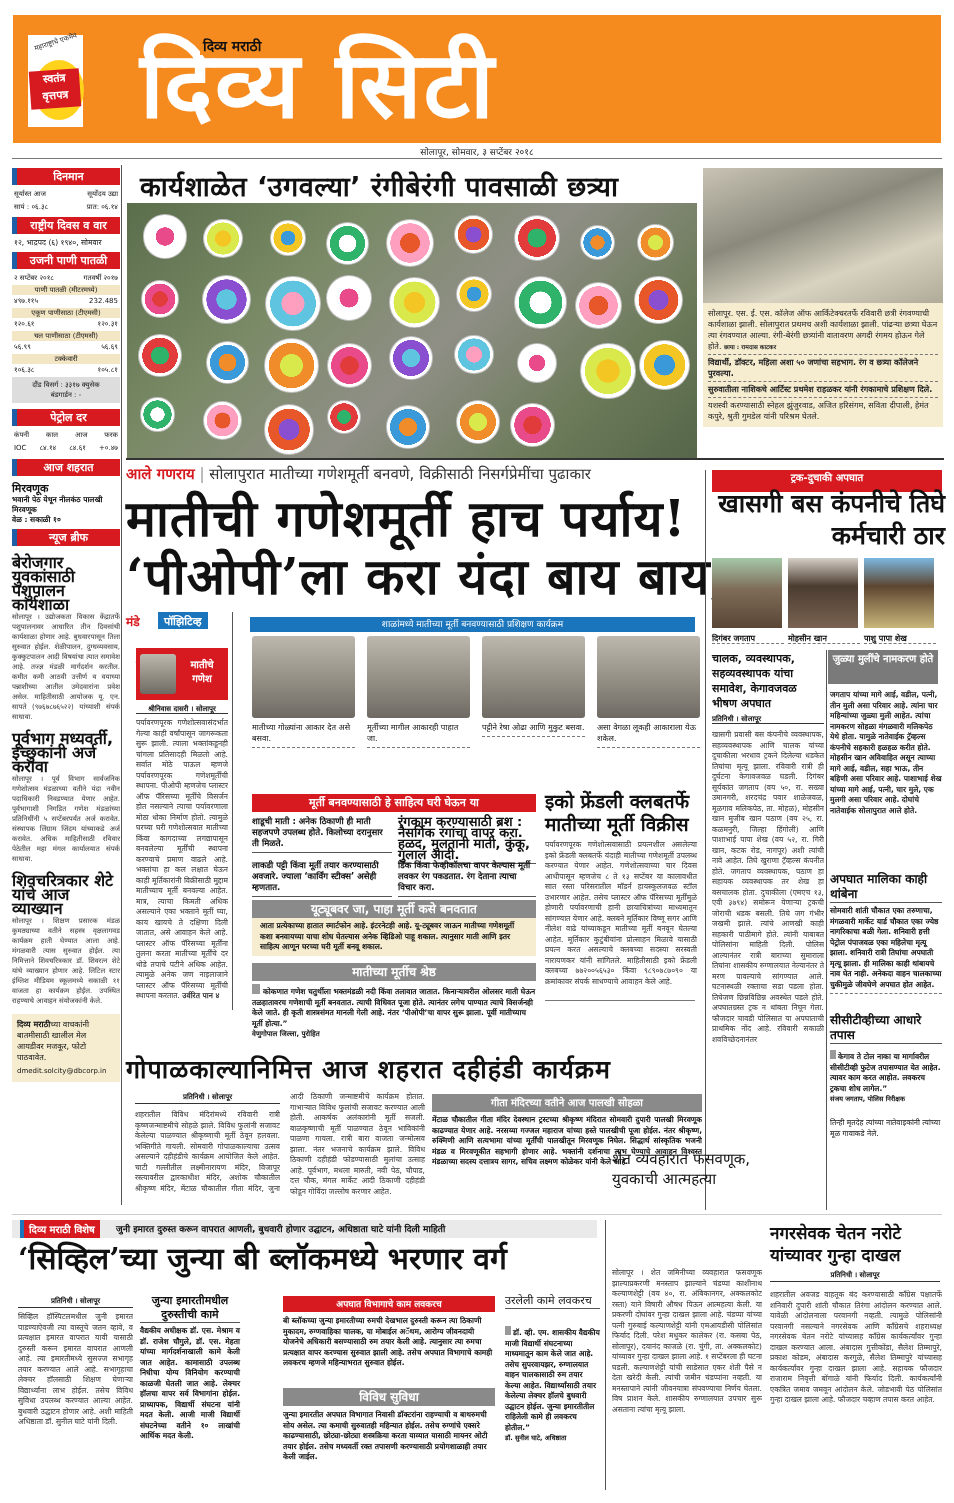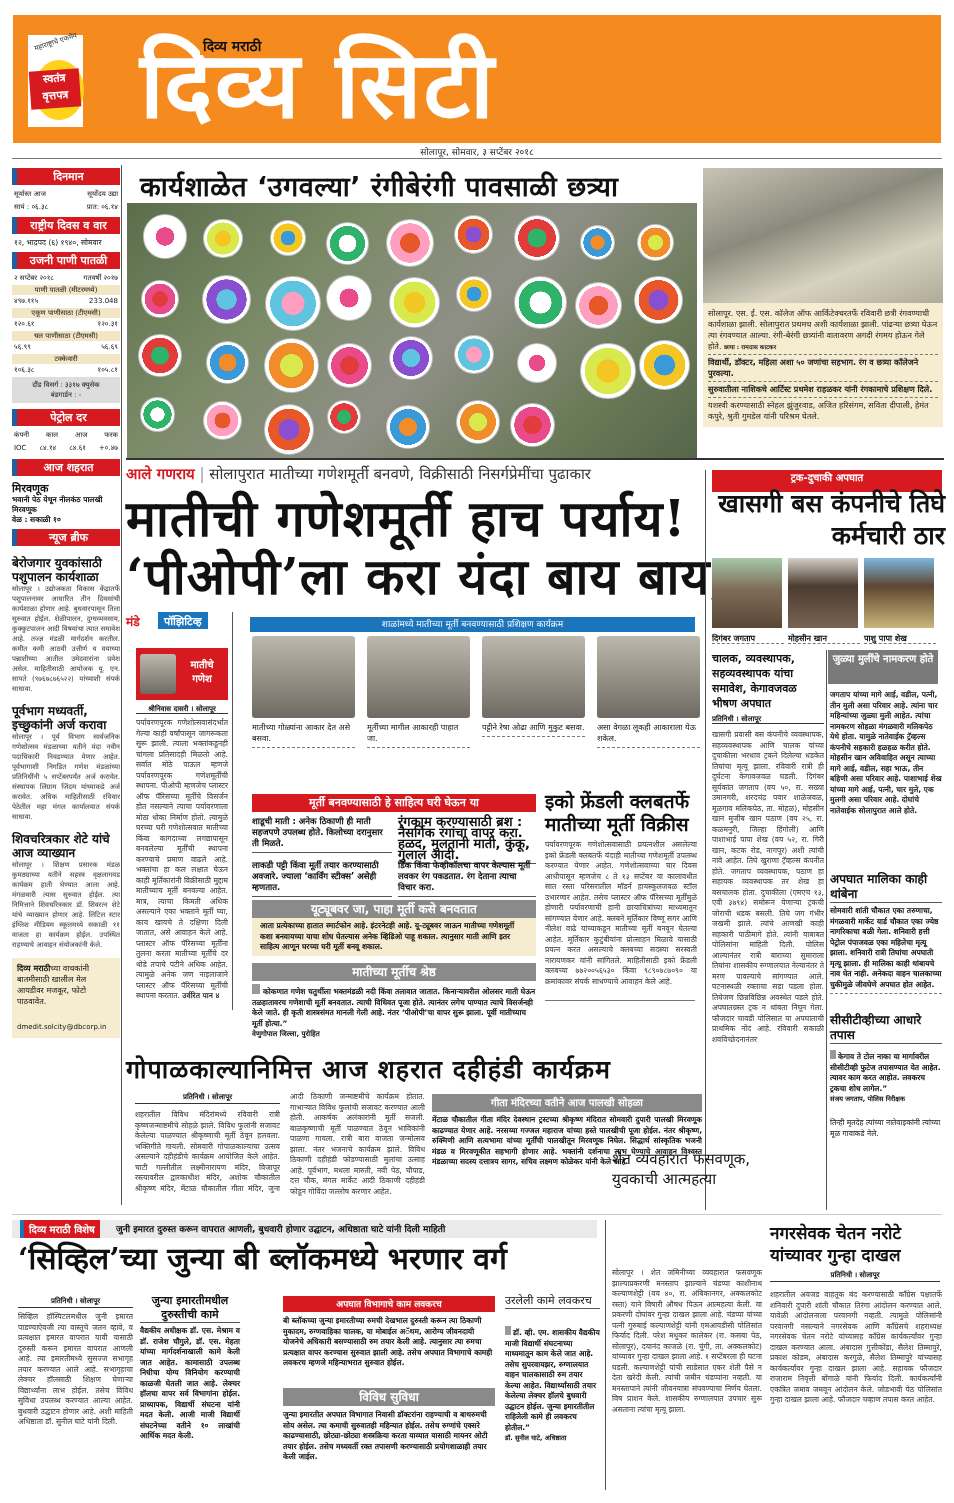--- a/index.html
+++ b/index.html
@@ -13,21 +13,21 @@
 .mast-small{left:205px;top:40px;font-size:14px;font-weight:bold;color:#111}
 .mast-title{left:140px;top:30px;font-size:92px;font-weight:bold;color:#fff;line-height:110px;letter-spacing:2px;font-family:"DejaVu Serif",serif}
 .dateline{left:0;top:145px;width:954px;text-align:center;font-size:9px;color:#222}
 .rule{background:#777;height:1px}
 .leftcol{left:12px;top:165px;width:108px}
 .boxhead{background:#d71920;color:#fff;font-weight:bold;font-size:11px;text-align:center;height:17px;line-height:17px;border-left:5px solid #1f5fa6;margin:3px 0}
 .small{font-size:7.5px;line-height:10px}
 .lc-row{display:flex;justify-content:space-between;font-size:7px;line-height:11px;padding:1px 2px}
 .lc-sub{background:#f3e6c4;text-align:center;font-size:7px;line-height:10px}
 .lc-gray{background:#ddd;font-size:7px;text-align:center;padding:3px;line-height:10px}
-.tip-title{font-size:12px;font-weight:bold;line-height:14px;margin-top:10px}
+.tip-title{font-size:16px;font-weight:bold;line-height:14px;margin-top:10px}
 .tip-body{font-size:7px;line-height:10px;text-align:justify;color:#333}
 .vline{background:#555;width:1px}
 .photo-main{left:127px;top:203px;width:570px;height:255px;background:linear-gradient(135deg,#5b6e4c,#7a8a66 30%,#8f8f86 55%,#6b7a58 80%,#55664a)}
 .umb{position:absolute;border-radius:50%;border:1px solid rgba(0,0,0,.25)}
 .photo-side{left:703px;top:168px;width:240px;height:135px;background:linear-gradient(160deg,#c9c3b4,#8a8a7c 40%,#d8d2c0 70%,#b0aa98)}
 .caption-box{left:703px;top:303px;width:240px;background:#f6edd0;padding:3px 5px;font-size:8px;line-height:11px;color:#222}
 .caption-box p{border-bottom:1px dashed #777;padding:2px 0}
 .headline1{left:140px;top:170px;font-size:27px;font-weight:bold;line-height:34px;letter-spacing:.5px}
 .kicker{left:126px;top:463px;font-size:15px;line-height:22px}
 .kicker .red{color:#d71920;font-weight:bold}
@@ -73,21 +73,21 @@
   <div class="boxhead">उजनी पाणी पातळी</div>
   <div class="lc-row">
       <span style="width:45px">२ सप्टेंबर २०१८</span>
       <span style="width:45px;text-align:right">गतवर्षी २०१७</span>
     </div>
   <div id="ujani-rows">
     <div>
         <div class="lc-sub">पाणी पातळी (मीटरमध्ये)</div>
         <div class="lc-row">
           <span>४९७.११५</span>
-          <span>233.048</span>
+          <span>232.485</span>
         </div>
       </div>
     <div>
         <div class="lc-sub">एकूण पाणीसाठा (टीएमसी)</div>
         <div class="lc-row">
           <span>१२०.६१</span>
           <span>१२०.३१</span>
         </div>
       </div>
     <div>
@@ -132,21 +132,21 @@
   <div class="boxhead" style="margin-top:4px">न्यूज ब्रीफ</div>
   <div class="tip-title">बेरोजगार युवकांसाठी पशुपालन कार्यशाळा</div>
   <div class="tip-body">सोलापूर । उद्योजकता विकास केंद्रातर्फे पशुपालनावर आधारित तीन दिवसांची कार्यशाळा होणार आहे. बुधवारपासून तिला सुरुवात होईल. शेळीपालन, दुग्धव्यवसाय, कुक्कुटपालन आदी विषयांचा त्यात समावेश आहे. तज्ज्ञ मंडळी मार्गदर्शन करतील. कमीत कमी आठवी उत्तीर्ण व वयाच्या पन्नाशीच्या आतील उमेदवारांना प्रवेश असेल. माहितीसाठी आयोजक यू. एन. सापते (९७६७८७६५२२) यांच्याशी संपर्क साधावा.</div>
   <div class="tip-title">पूर्वभाग मध्यवर्ती, इच्छुकांनी अर्ज करावा</div>
   <div class="tip-body">सोलापूर । पूर्व विभाग सार्वजनिक गणेशोत्सव मंडळाच्या वतीने यंदा नवीन पदाधिकारी निवडण्यात येणार आहेत. पूर्वभागाशी निगडित गणेश मंडळांच्या प्रतिनिधींनी ५ सप्टेंबरपर्यंत अर्ज करावेत. संस्थापक लिंग्राम जिंदम यांच्याकडे अर्ज करावेत. अधिक माहितीसाठी रविवार पेठेतील महा मंगल कार्यालयात संपर्क साधावा.</div>
   <div class="tip-title">शिवचरित्रकार शेटे यांचे आज व्याख्यान</div>
   <div class="tip-body">सोलापूर । शिक्षण प्रसारक मंडळ कुमठ्याच्या वतीने सहस्त्र वृक्षलागवड कार्यक्रम हाती घेण्यात आला आहे. मंगळवारी त्यास सुरुवात होईल. त्या निमित्ताने शिवचरित्रकार डॉ. शिवरत्न शेटे यांचे व्याख्यान होणार आहे. लिटिल स्टार इंग्लिश मीडियम स्कूलमध्ये सकाळी ११ वाजता हा कार्यक्रम होईल. उपस्थित राहण्याचे आवाहन संयोजकांनी केले.</div>
 
   <div class="beige" style="margin-top:8px;padding:5px;font-size:8px;line-height:11px">
     <span style="font-weight:bold;color:#111">दिव्य मराठी</span><span>च्या वाचकांनी बातमीसाठी खालील मेल आयडीवर मजकूर, फोटो पाठवावेत.</span>
-    <div style="font-size:7px;margin-top:15px">dmedit.solcity@dbcorp.in</div>
+    <div style="font-size:7px;margin-top:3px">dmedit.solcity@dbcorp.in</div>
   </div>
 </div>
 <div class="abs vline" style="left:121px;top:165px;height:1040px"></div>
 
 <div class="abs headline1">कार्यशाळेत ‘उगवल्या’ रंगीबेरंगी पावसाळी छत्र्या</div>
 <div class="abs photo-main" id="umbrella-photo">
     <div class="umb" style="width: 44.7891px; height: 44.7891px; left: 15.6079px; top: 11.3857px; background: radial-gradient(circle, rgb(232, 74, 138) 0px, rgb(232, 74, 138) 30%, rgb(255, 255, 255) 31%, rgb(255, 255, 255) 60%, rgb(255, 255, 255) 61%);"></div>
     <div class="umb" style="width: 39.3675px; height: 39.3675px; left: 76.4321px; top: 16.0766px; background: radial-gradient(circle, rgb(243, 198, 35) 0px, rgb(243, 198, 35) 30%, rgb(217, 232, 74) 31%, rgb(217, 232, 74) 60%, rgb(255, 255, 255) 61%);"></div>
     <div class="umb" style="width: 35.7283px; height: 35.7283px; left: 142.789px; top: 17.073px; background: radial-gradient(circle, rgb(58, 154, 217) 0px, rgb(58, 154, 217) 30%, rgb(243, 198, 35) 31%, rgb(243, 198, 35) 60%, rgb(255, 255, 255) 61%);"></div>
     <div class="umb" style="width: 43.0381px; height: 43.0381px; left: 198.844px; top: 19.3751px; background: radial-gradient(circle, rgb(255, 255, 255) 0px, rgb(255, 255, 255) 30%, rgb(47, 179, 107) 31%, rgb(47, 179, 107) 60%, rgb(255, 255, 255) 61%);"></div>

